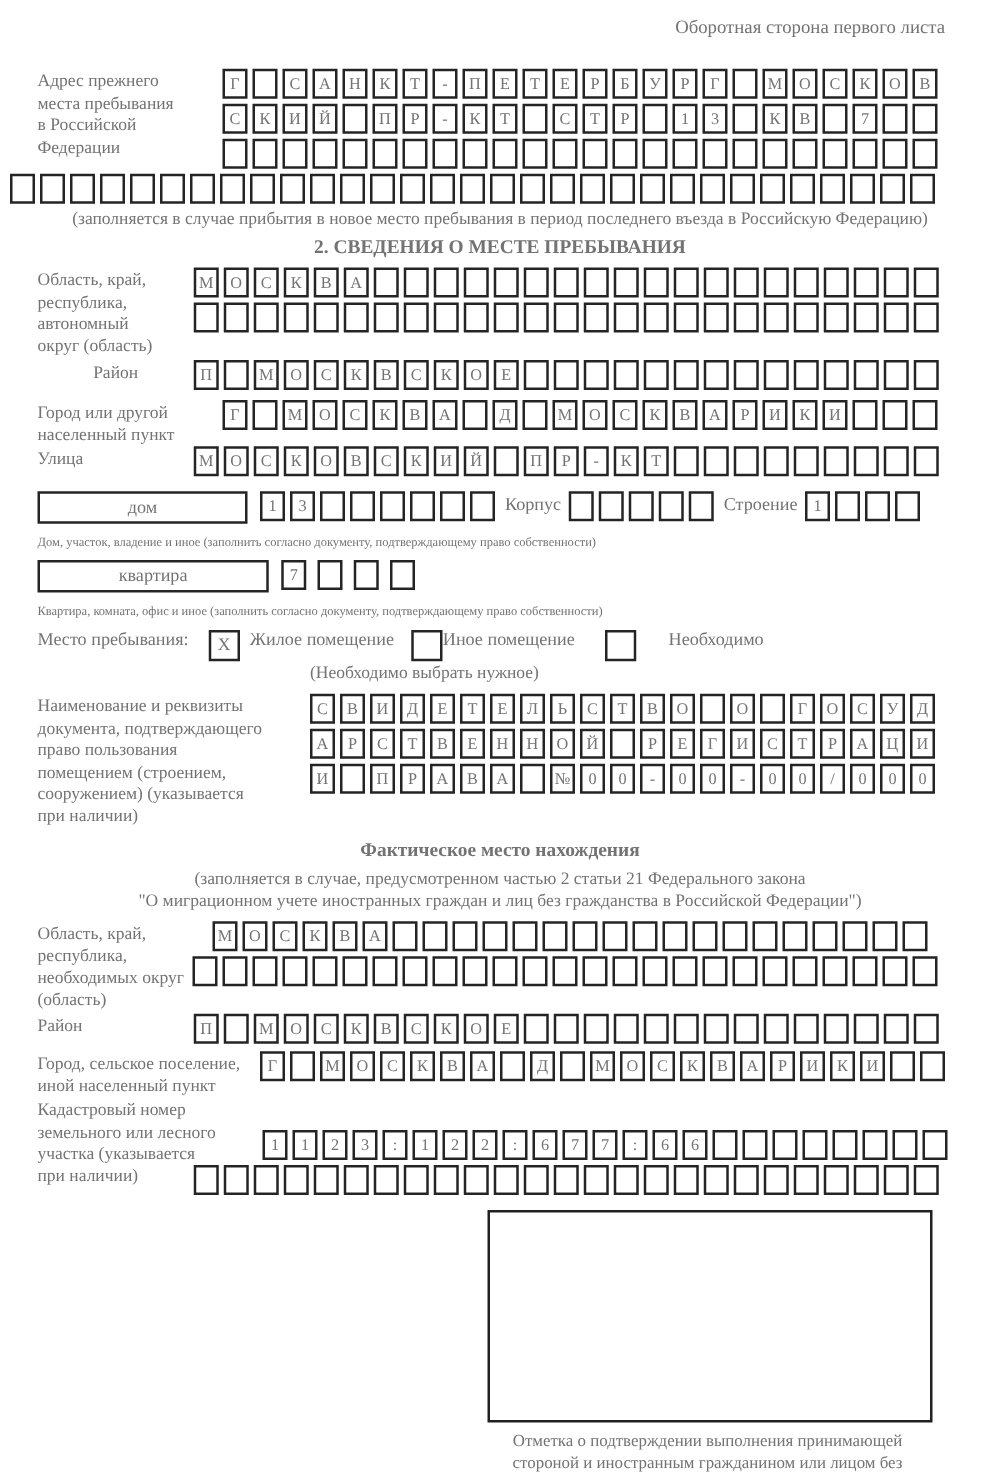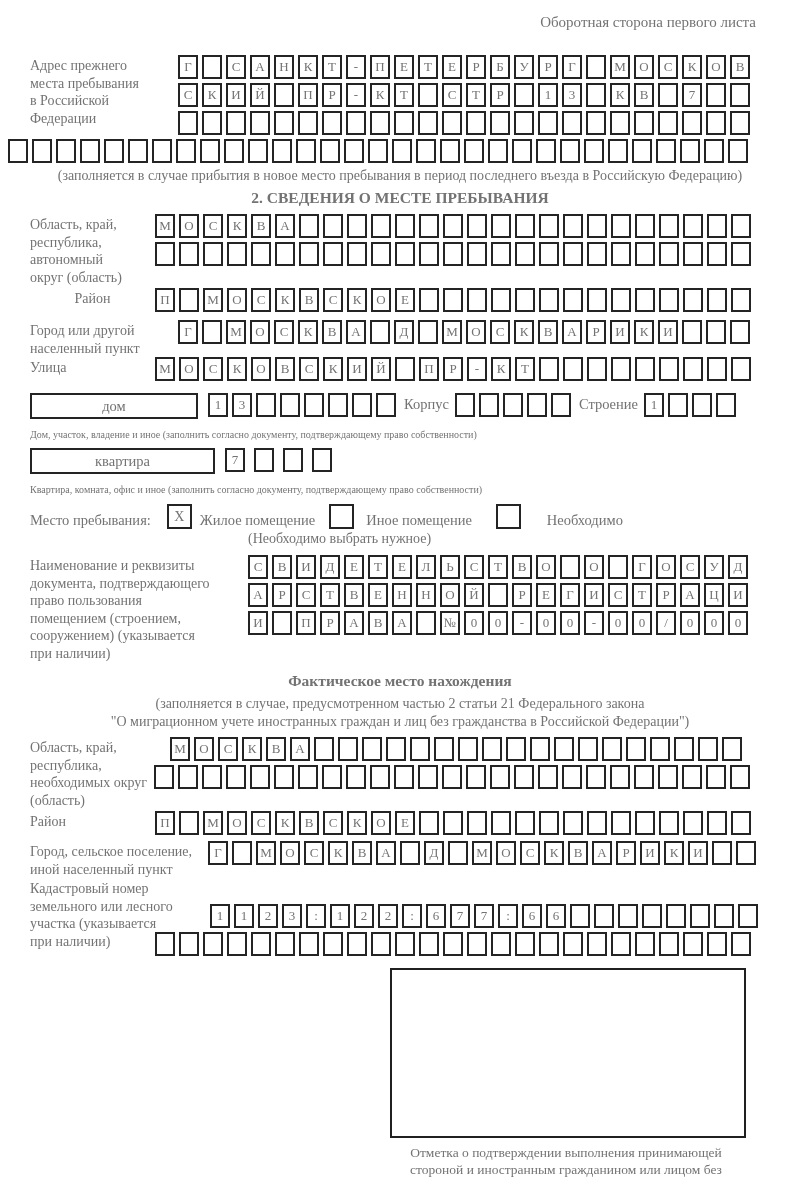--- a/index.html
+++ b/index.html
@@ -38,29 +38,29 @@
   .row{ display:flex;align-items:flex-start; }
   .wide-box{
     box-sizing:border-box;border:2px solid #242424;height:26px;
     display:flex;align-items:center;justify-content:center;
     font-size:14.5px;flex:0 0 auto;background:#fff;
   }
   .house-box{ width:168px;margin-right:10px; }
   .apt-box{ width:185px;margin-right:10px; }
   .inline-label{ font-size:14.5px;padding-top:3px;margin:0 6px 0 4px;white-space:nowrap; }
 
-  .stay-row{ align-items:flex-end;margin:5px 0 2px; }
+  .stay-row{ align-items:flex-start;margin:5px 0 2px; }
   .stay-label{ font-size:14.5px;margin-right:16px; }
   .opt-box{
     box-sizing:border-box;width:25px;height:25px;border:2px solid #242424;
     display:flex;align-items:center;justify-content:center;
     font-size:14px;flex:0 0 auto;background:#fff;
   }
   .opt-label{ font-size:14.5px; }
-  .ml8{margin-left:8px;} .ml12{margin-left:12px;} .ml14{margin-left:14px;}
+  .ml8{margin-left:8px;} .ml12{} .ml14{margin-left:14px;}
   .ml24{margin-left:24px;} .ml26{margin-left:26px;}
   .vybrat-note{ font-size:14px;margin:0 0 8px 218px; }
 
   .mb2{margin-bottom:2px;} .mb4{margin-bottom:4px;text-align:center;} .mb5{margin-bottom:5px;}
   .mb6{margin-bottom:6px;} .mb8{margin-bottom:8px;} .mb10{margin-bottom:10px;}
   .pt26{ padding-top:26px; }
 
   .fact-title{ margin-top:2px;margin-bottom:5px; }
   .stamp-box{
     box-sizing:border-box;width:356px;height:170px;border:2px solid #202020;

